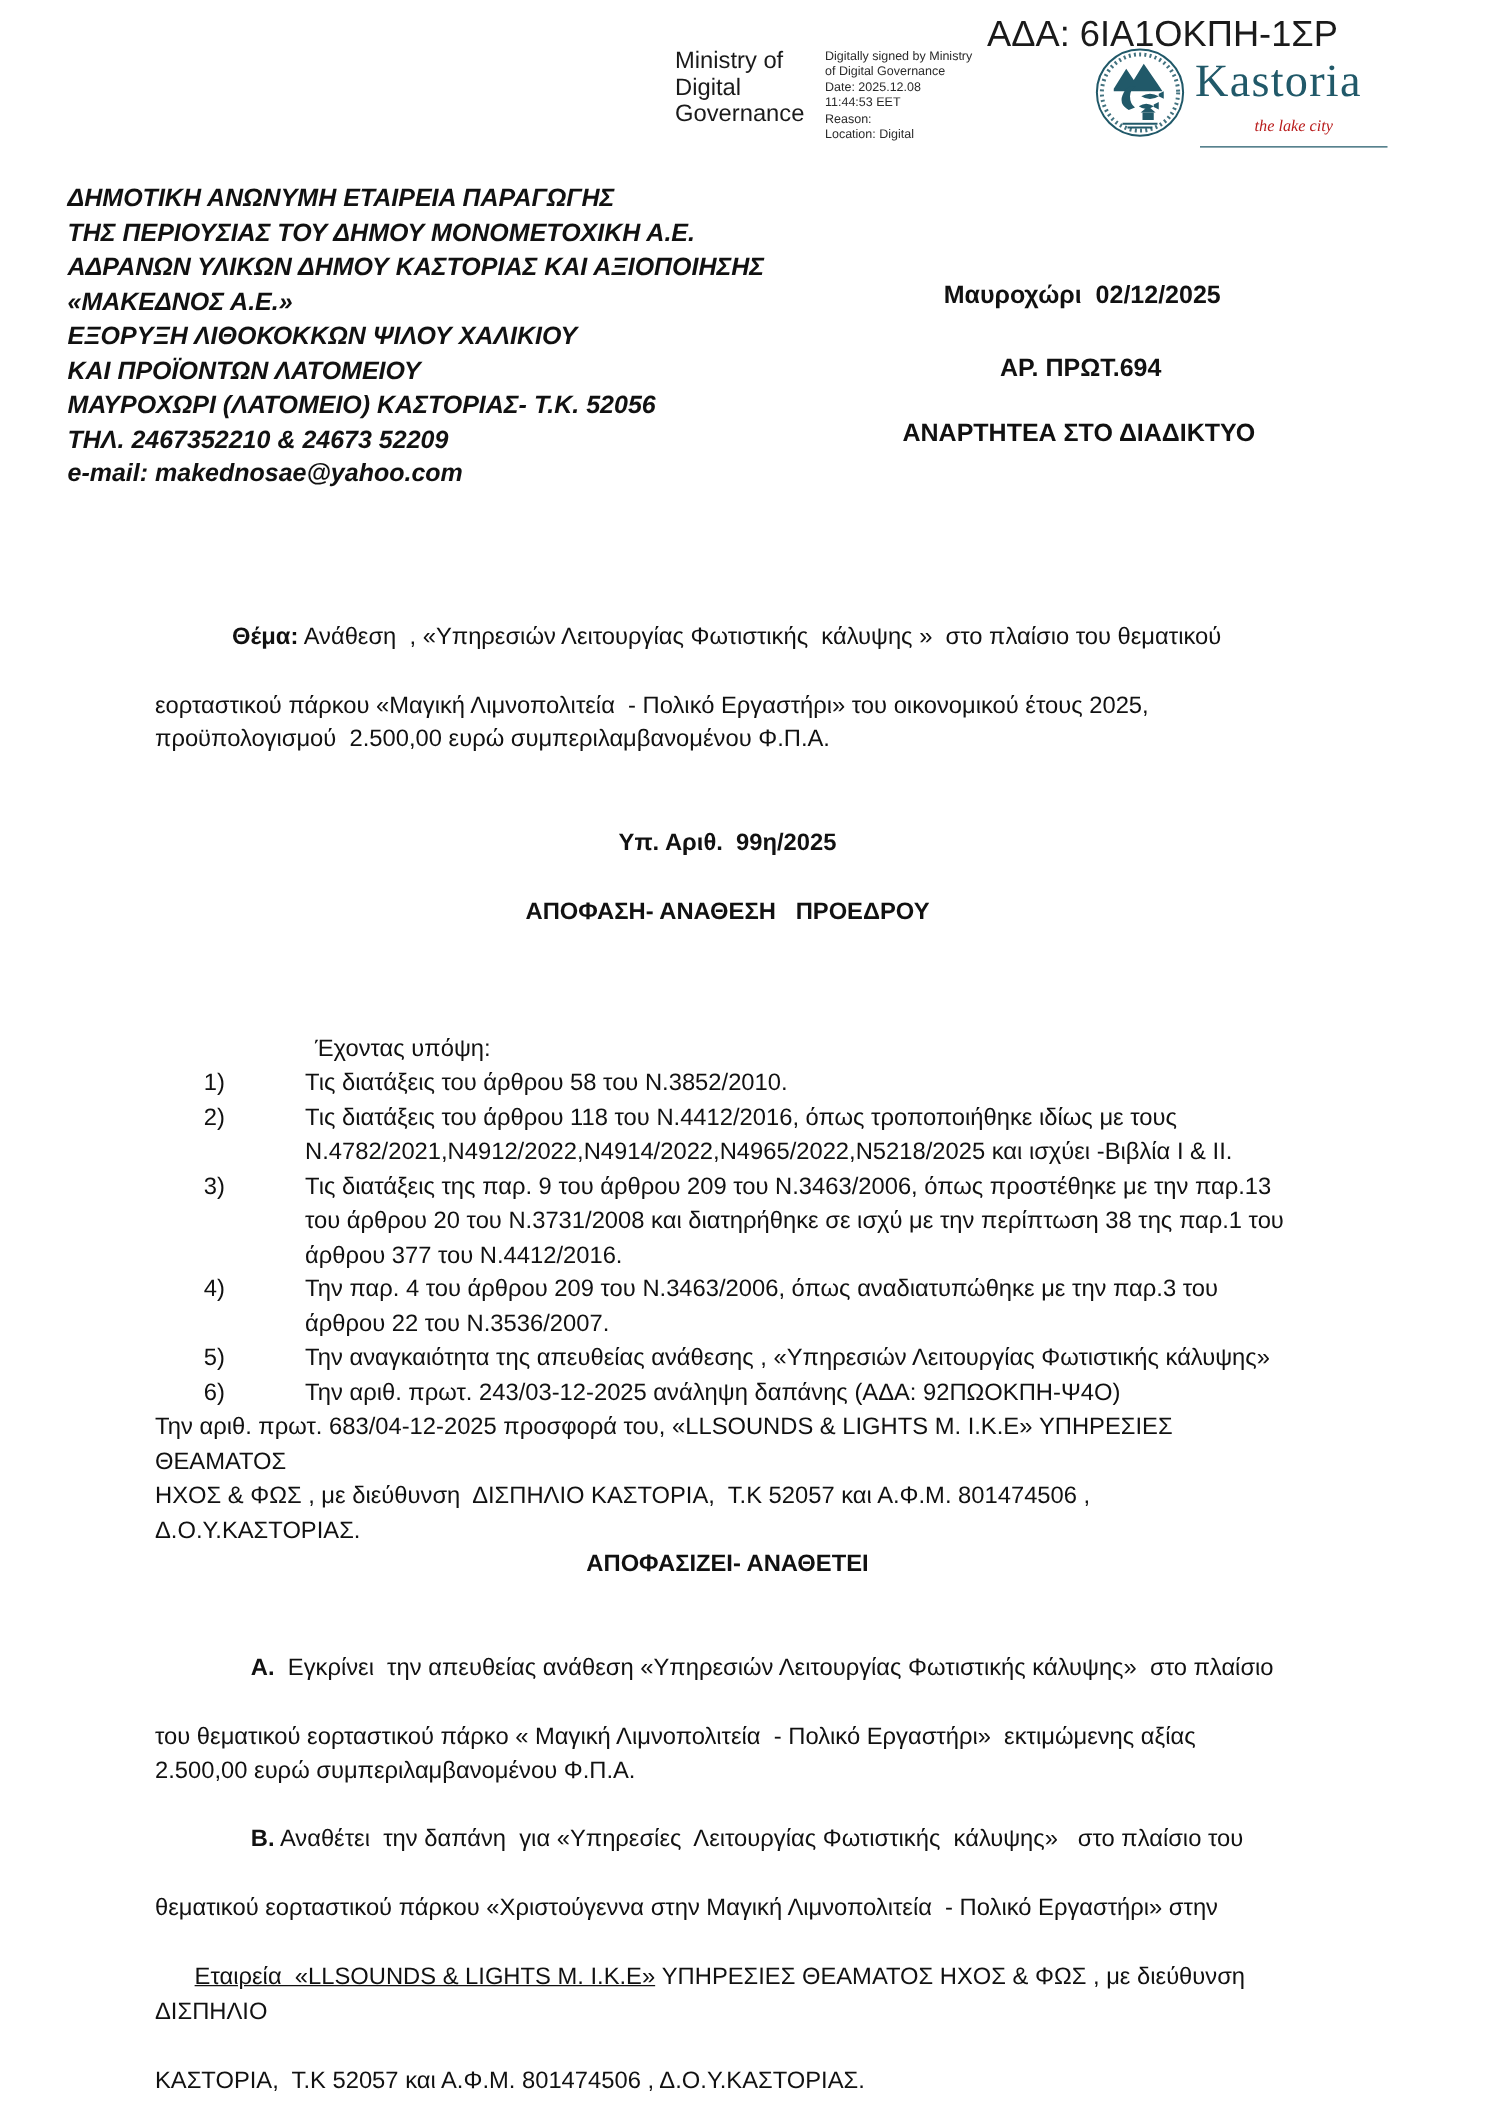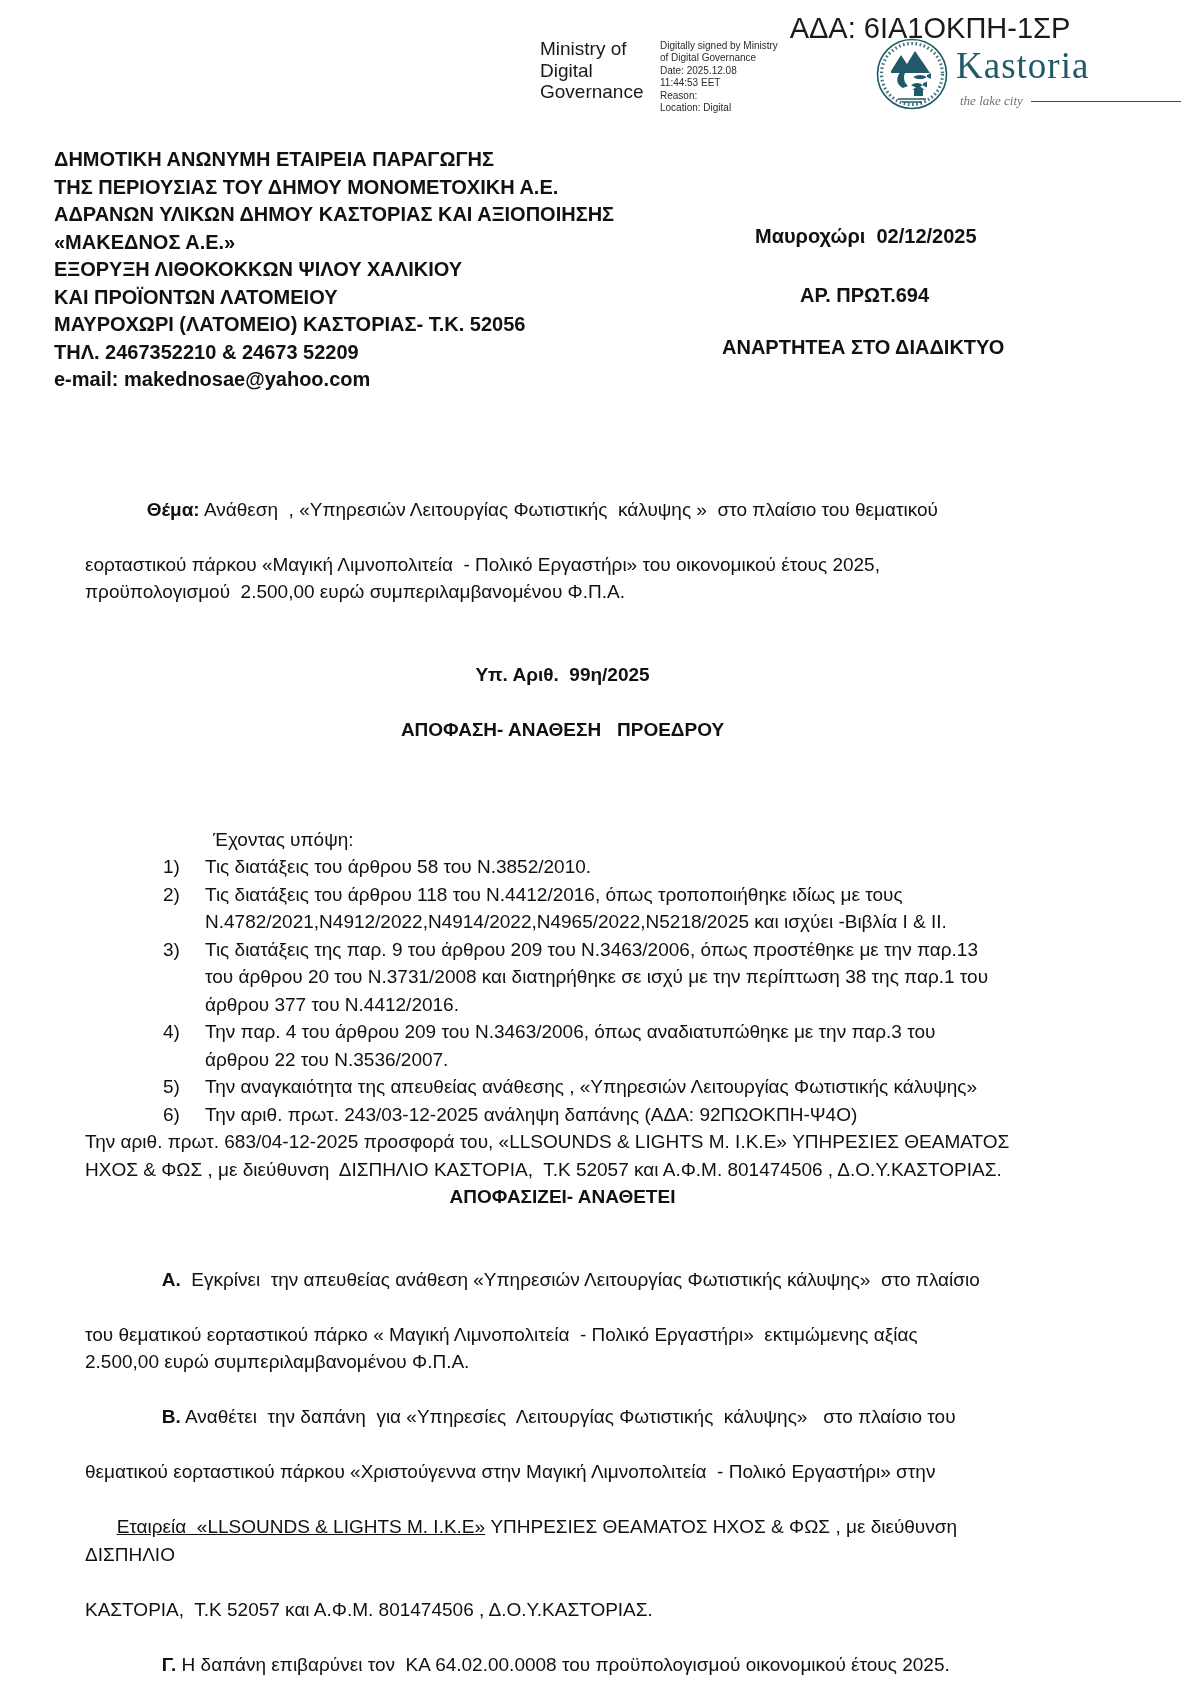--- a/index.html
+++ b/index.html
@@ -8,33 +8,33 @@
   .abs{position:absolute;}
   .b{font-weight:bold;}
   .u{text-decoration:underline;}
   
   .ada{left:700px;top:12px;width:460px;text-align:center;font-size:29px;color:#1a1a1a;}
   .ministry{left:540px;top:38px;font-size:19px;line-height:21.5px;color:#1a1a1a;}
   .sig{left:660px;top:40px;width:175px;font-size:10px;line-height:12.4px;color:#2a2a2a;}
   .emblem{left:876px;top:38px;width:72px;height:72px;}
   .wordmark{left:956px;top:44px;font-family:"Liberation Serif",serif;font-size:37px;
             letter-spacing:1px;color:#215969;}
-  .tagline{left:960px;top:93px;display:flex;align-items:center;gap:8px;color:#737373;}
+  .tagline{left:960px;top:93px;display:flex;align-items:center;gap:8px;color:#b91c1c;flex-direction:column;}
   .tagline .tg{font-family:"Liberation Serif",serif;font-style:italic;font-size:13px;}
   .tagline .rule{width:150px;height:0;border-top:1.5px solid #215969;}
   
-  .company{left:54px;top:146px;font-size:20px;font-weight:bold;}
+  .company{left:54px;top:146px;font-size:20px;font-weight:bold;font-style:italic;}
   .company .cline{line-height:27.5px;white-space:pre-wrap;}
   .meta{font-size:20px;font-weight:bold;white-space:pre-wrap;}
   .placedate{left:755px;top:225px;}
   .protocol{left:800px;top:284px;}
   .posting{left:722px;top:336px;}
   
   .doc{left:85px;top:468px;width:955px;font-size:19px;}
-  .line{line-height:27.5px;min-height:27.5px;white-space:pre-wrap;}
+  .line{line-height:27.5px;min-height:27.5px;white-space:pre-wrap;margin-left:39px;}
   .blank{height:27.5px;}
   .center{text-align:center;}
   .indentS{padding-left:30px;}
   .indentA{padding-left:45px;}
   .intro{padding-left:128px;}
   .li{display:flex;}
   .li .num{flex:none;margin-left:78px;width:42px;line-height:27.5px;white-space:pre-wrap;}
   .li .litext{flex:1;}
 </style>
 </head>

